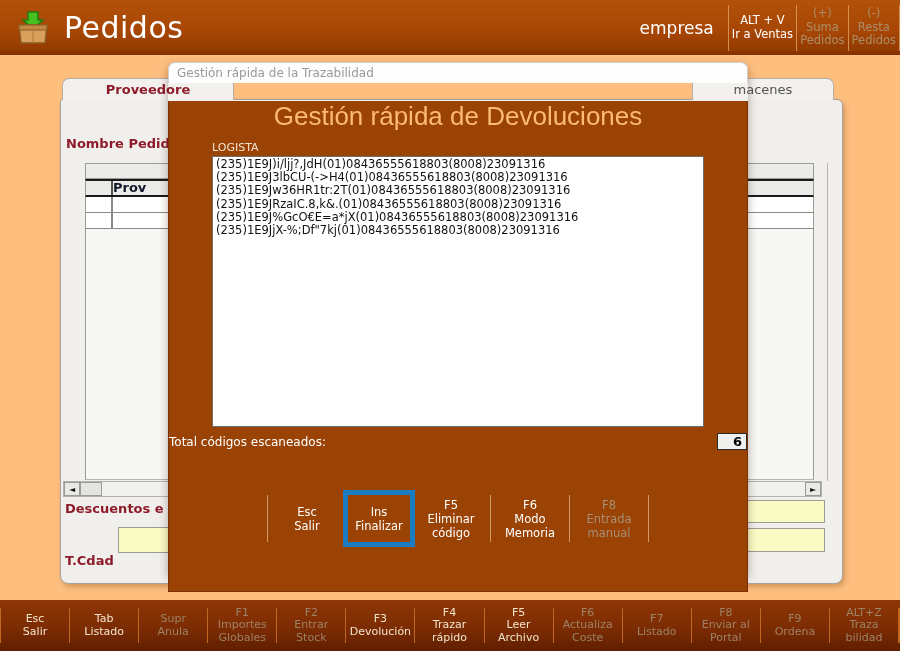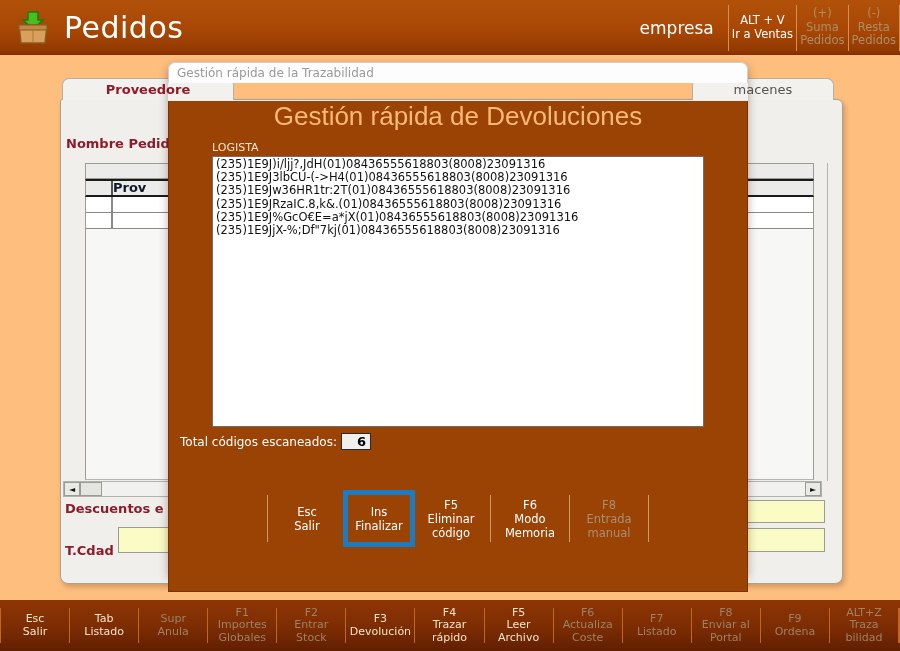--- a/index.html
+++ b/index.html
@@ -36,21 +36,21 @@
   .tab-left { left:2px; width:172px; color:#8e1b2a; font-weight:bold; }
   .tab-right { right:9px; width:142px; color:#55534e; }
   .win-body {
     position:absolute; left:0; top:21px; right:0; bottom:0;
     background:#f0efec; border:1px solid #a4a39d;
     border-radius:2px 6px 8px 8px; box-shadow:2px 3px 5px rgba(90,40,0,.25);
   }
   .lbl { position:absolute; color:#8e1b2a; font-weight:bold; font-size:13px; }
   .lbl-nombre { left:5px; top:36px; }
   .lbl-descuentos { left:4px; top:401px; }
-  .lbl-tcdad { left:4px; top:443px; }
+  .lbl-tcdad { left:4px; top:453px; }
   .table { position:absolute; left:24px; top:63px; width:729px; }
   .t-strip { height:16px; background:#ebebe9; border:1px solid #9c9c96; }
   .t-header {
     height:18px; background:#ebebe9; border-left:1px solid #9c9c96; border-right:1px solid #9c9c96;
     border-top:2px solid #1a1a1a; border-bottom:2px solid #1a1a1a; display:flex;
   }
   .t-col1 { width:27px; border-right:2px solid #55534e; }
   .t-prov { font-size:13px; font-weight:bold; color:#0f172a; line-height:14px; }
   .t-row { height:16px; background:#ffffff; border-left:1px solid #9c9c96; border-right:1px solid #9c9c96; border-bottom:1px solid #8a8a84; display:flex; }
   .t-row .t-col1 { border-right:2px solid #8a8a84; }
@@ -81,21 +81,21 @@
   .modal-heading { margin-top:18px; text-align:center; color:#fdba74; font-size:26px;
                    font-family:"Liberation Sans","DejaVu Sans",sans-serif; }
   .banner { width:492px; height:15px; margin:7px auto 0; background:#f00000; color:#ffffff;
             font-size:11.5px; font-weight:bold; text-align:center; line-height:15px; }
   .list-label { width:492px; margin:9px auto 2px; color:#f2e6d2; font-size:11px; }
   .codes {
     width:492px; height:271px; margin:0 auto; background:#ffffff; border:1px solid #6e6e6e;
     color:#111111; font-size:11.5px; line-height:13.2px; padding:1px 3px;
     white-space:pre; overflow:hidden; cursor:default;
   }
-  .total-row { margin-top:6px; display:flex; justify-content:flex-start; align-items:center; gap:4px;padding-left:11px; }
+  .total-row { margin-top:6px; display:flex; justify-content:space-between; align-items:center; gap:4px; }
   .total-label { color:#ffffff; font-size:12px; }
   .total-box { width:30px; height:17px; background:#efefed; border:1px solid #2a2a2a;
                color:#000; font-size:13px; font-weight:bold; text-align:right;
                line-height:15px; padding-right:4px; }
   .mbtns { margin-top:40px; display:flex; justify-content:center; align-items:stretch; height:57px; }
   .mbtn { width:66px; display:flex; align-items:center; justify-content:center; text-align:center;
           color:#ffffff; font-size:11.5px; line-height:14px; white-space:pre-line; cursor:default; }
   .mbtn.disabled { color:#a88f74; }
   .blue-box { border:5px solid #1b7cc1; margin:0 3px; display:flex; align-items:stretch; }
   .blue-box .mbtn { width:62px; }

